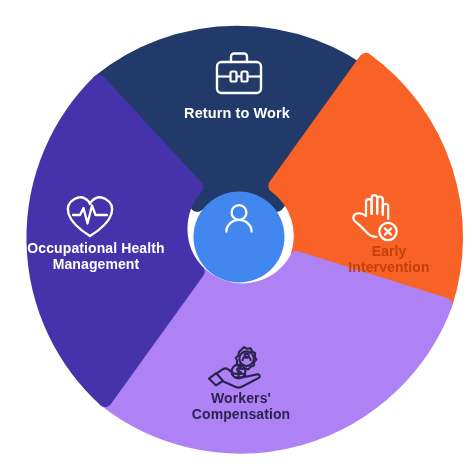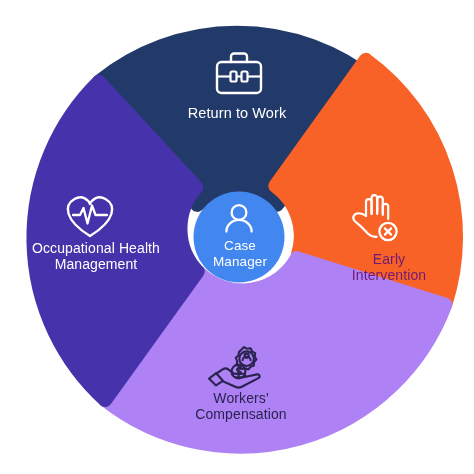--- a/index.html
+++ b/index.html
@@ -2,28 +2,28 @@
 <html><head>
 <meta charset="utf-8">
 <style>
   html,body{margin:0;padding:0;background:#ffffff;}
   body{width:474px;height:474px;overflow:hidden;font-family:"Liberation Sans", sans-serif;}
   #stage{position:relative;width:474px;height:474px;background:#ffffff;}
   #wheel{position:absolute;left:0;top:0;width:474px;height:474px;}
   .seg-label{
     position:absolute;
     text-align:center;
-    font-weight:normal;
+    font-weight:bold;
     line-height:1.16;
     letter-spacing:.1px;
     pointer-events:none;
     white-space:pre-line;
   }
   #lbl-top{left:137px;top:105px;width:200px;font-size:14.5px;color:#ffffff;}
-  #lbl-right{left:318px;top:243px;width:142px;font-size:14px;color:#701a75;margin-top:8px;}
+  #lbl-right{left:318px;top:243px;width:142px;font-size:14px;color:#c2410c;}
   #lbl-bottom{left:156px;top:390px;width:170px;font-size:14px;color:#2a2350;}
   #lbl-left{left:6px;top:240px;width:180px;font-size:14px;color:#ffffff;}
   #lbl-center{left:194px;top:238px;width:92px;font-size:13.5px;color:#ffffff;line-height:1.2;}
 </style>
 </head>
 <body>
 
 <div id="stage">
 
   <svg id="wheel" viewBox="0 0 474 474" xmlns="http://www.w3.org/2000/svg">
@@ -128,15 +128,14 @@
 
   <div class="seg-label" id="lbl-right">Early
 Intervention</div>
 
   <div class="seg-label" id="lbl-bottom">Workers'
 Compensation</div>
 
   <div class="seg-label" id="lbl-left">Occupational Health
 Management</div>
 
-  <div class="seg-label" id="lbl-center"><span>Case</span><br><span>Manager</span></div>
 
 </div>
 
 </body></html>

